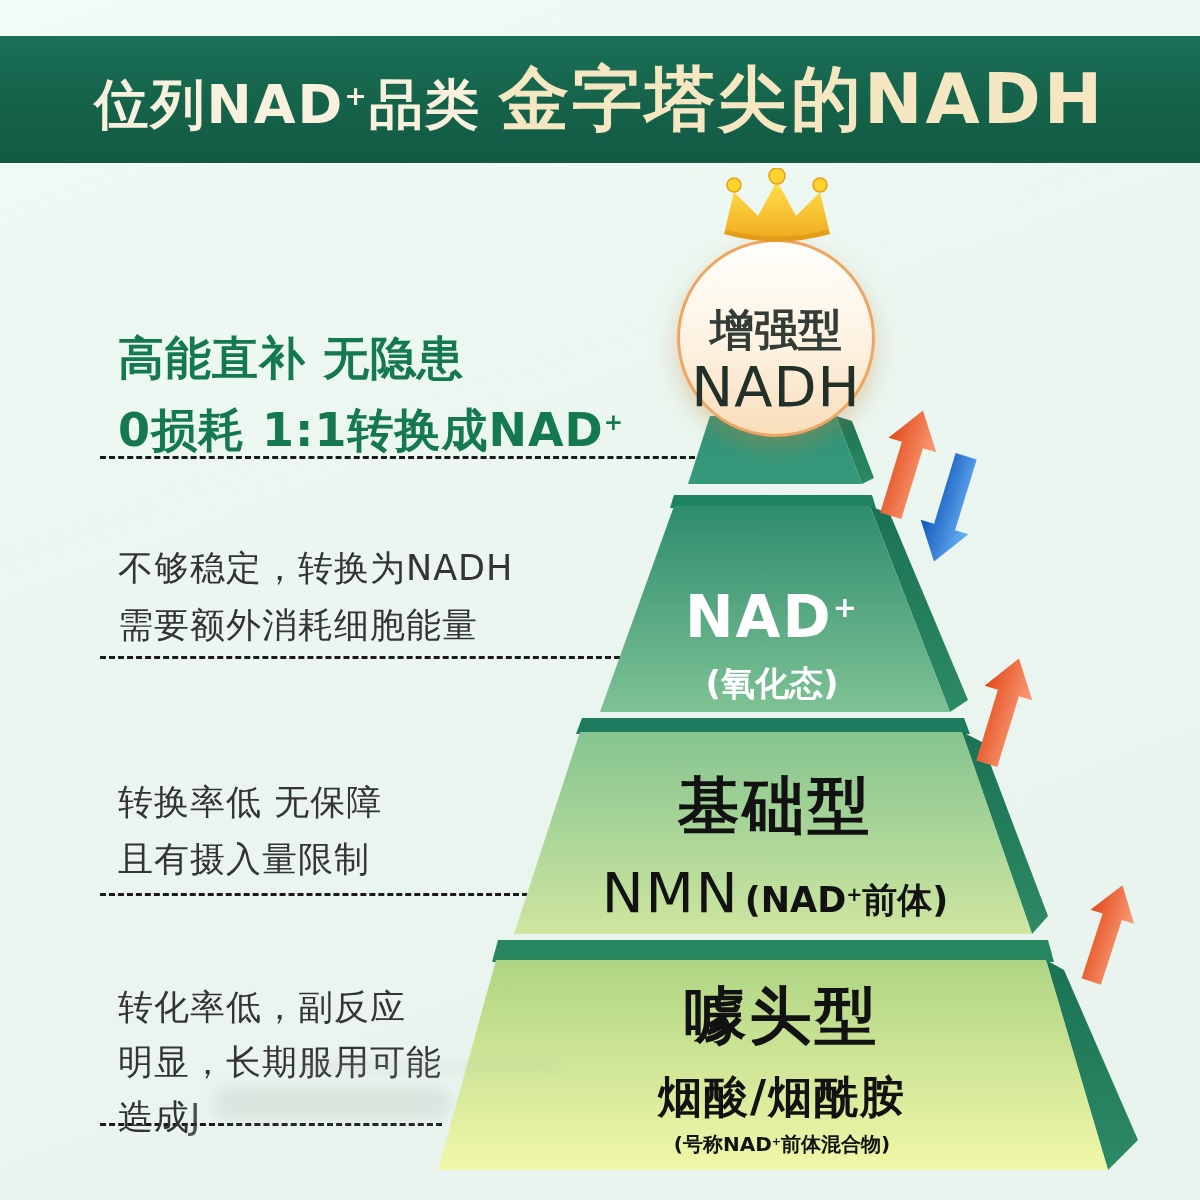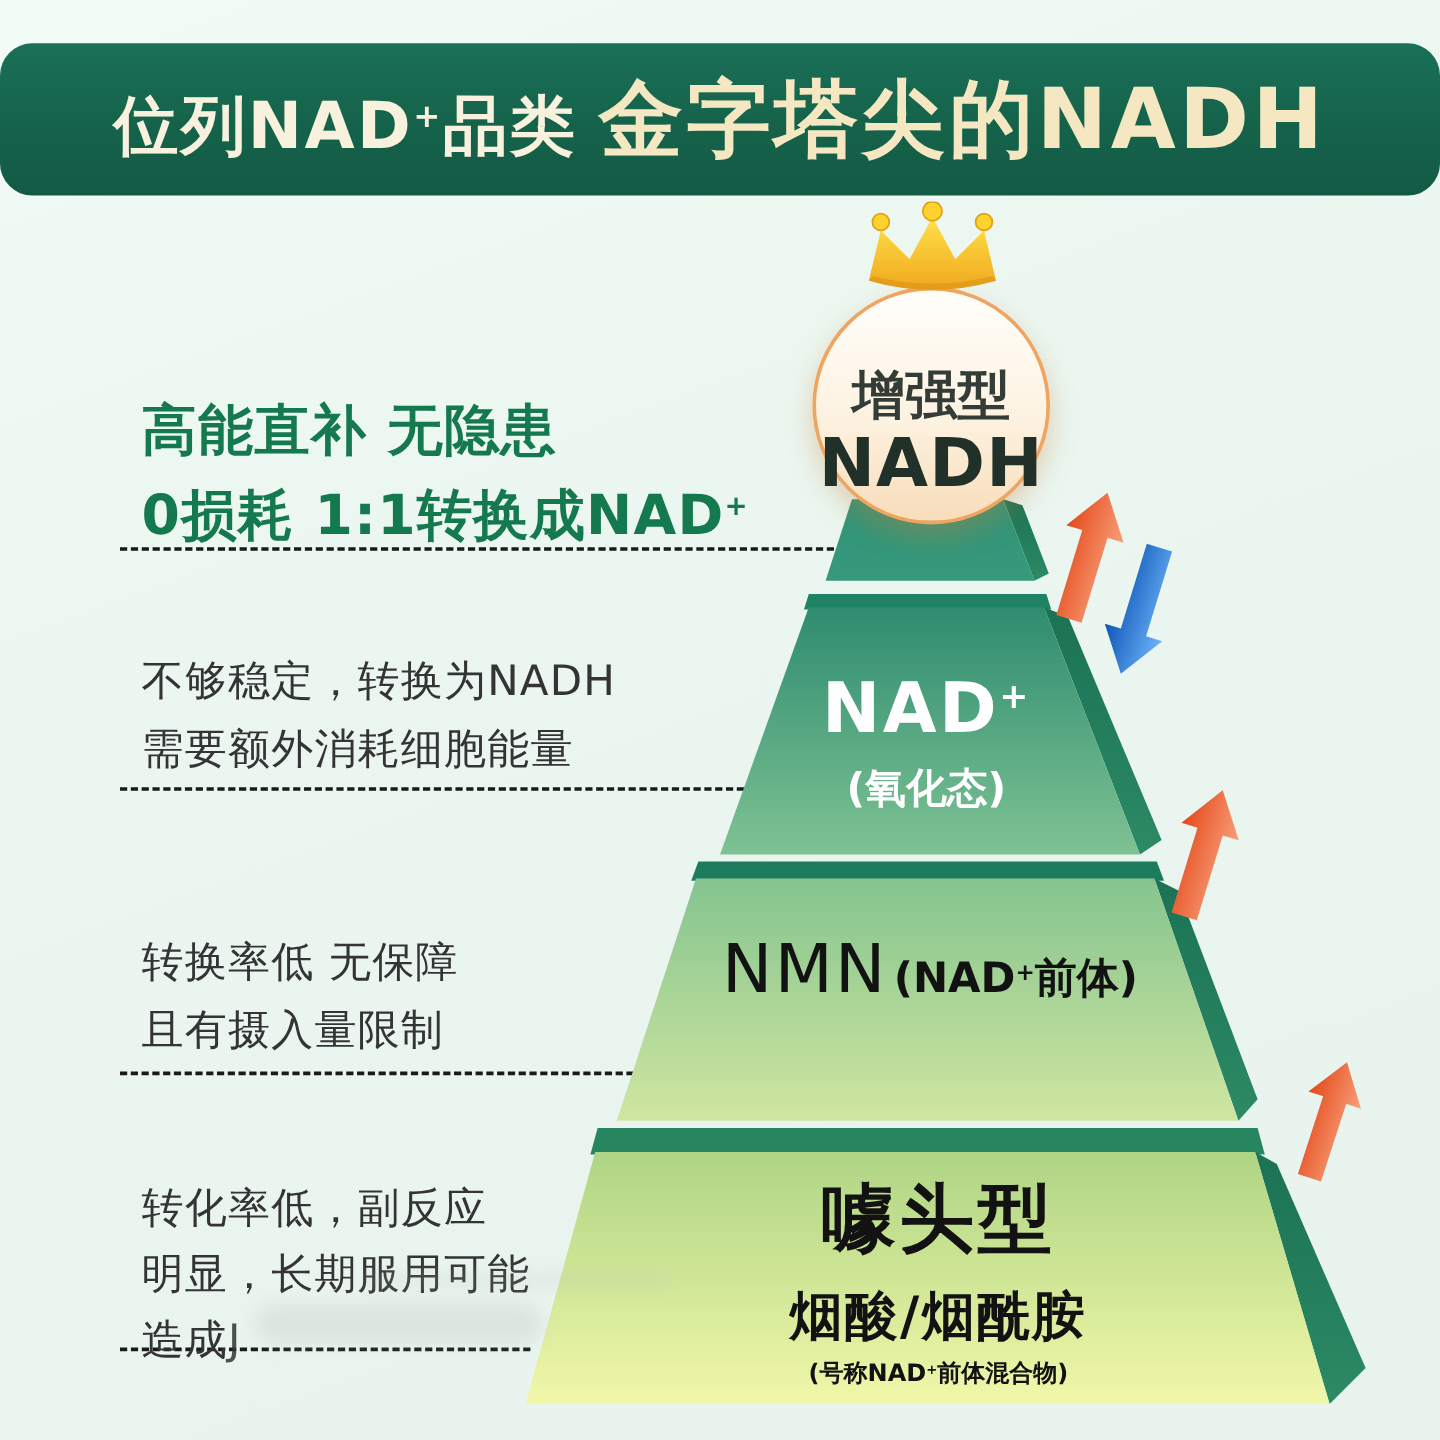--- a/index.html
+++ b/index.html
@@ -5,39 +5,39 @@
   html,body{margin:0;padding:0;background:#dfe9e4;}
   #canvas{
     position:relative;width:1200px;height:1200px;overflow:hidden;
     background:linear-gradient(160deg,#f2fbf6 0%,#eaf6ef 40%,#e7f3ec 100%);
     font-family:"DejaVu Sans","Liberation Sans",sans-serif;
   }
   
   .banner{
     position:absolute;left:0;top:36px;width:1200px;height:127px;
     background:linear-gradient(180deg,#1a7058 0%,#15624a 55%,#135a44 100%);
-    display:flex;align-items:center;justify-content:center;border-radius:27px;
+    display:flex;align-items:center;justify-content:center;
   }
   .banner-inner{display:flex;align-items:baseline;gap:18px;white-space:nowrap;}
   .title-primary{font-size:54px;font-weight:bold;color:#f8f1dd;letter-spacing:2px;}
   .title-primary sup{font-size:.5em;vertical-align:.65em;}
   .title-highlight{font-size:70px;font-weight:bold;color:#f4e7c1;letter-spacing:3px;}
   
   .pyr{position:absolute;left:0;top:0;width:1200px;height:1200px;z-index:2;}
   
   .crown{position:absolute;left:699px;top:168px;width:156px;height:92px;z-index:6;}
   .tier-circle{
     position:absolute;left:677px;top:239px;width:192px;height:192px;border-radius:50%;
     background:linear-gradient(180deg,#fffdf8 8%,#fdf2e1 55%,#f8ddba 100%);
     border:3px solid #efa45f;z-index:5;
     box-shadow:0 10px 22px rgba(200,130,60,.35);
     display:flex;flex-direction:column;align-items:center;justify-content:center;
   }
   .circle-label{font-size:44px;font-weight:bold;color:#333c36;line-height:1.1;margin-top:48px;}
-  .circle-name{font-size:56px;font-weight:700;color:#22302a;letter-spacing:1px;line-height:1.1;margin-top:2px;}
+  .circle-name{font-size:56px;font-weight:400;color:#22302a;letter-spacing:1px;line-height:1.1;margin-top:2px;}
   
   .ov{position:absolute;transform:translateX(-50%);text-align:center;white-space:nowrap;z-index:4;}
   .t2-name{font-size:58px;font-weight:bold;color:#ffffff;letter-spacing:2px;}
   .t2-name sup{font-size:.5em;vertical-align:.7em;}
   .t2-sub{font-size:34px;font-weight:bold;color:#ffffff;margin-top:10px;}
   .t-label{font-size:62px;font-weight:900;color:#121212;letter-spacing:3px;}
   .t3-line{margin-top:12px;color:#121212;}
   .t3-nmn{font-size:56px;font-weight:500;letter-spacing:2px;}
   .t3-paren{font-size:35px;font-weight:bold;margin-left:5px;}
   .t3-paren sup,.t4-note sup{font-size:.55em;vertical-align:.55em;}
@@ -147,26 +147,27 @@
           <stop offset="1" stop-color="#f0a81e"></stop>
       </linearGradient>
     </defs>
     <path d="M25,66 L35,24 L59,48 L78,13 L97,48 L121,24 L131,66 Q78,81 25,66 Z" fill="url(#gCrown)"></path>
     <path d="M28,62 Q78,75 128,62 L131,66 Q78,81 25,66 Z" fill="#d98f12" opacity=".55"></path>
     <circle cx="35" cy="17" r="7" fill="#ffd22e" stroke="#e3a117" stroke-width="1.5"></circle>
     <circle cx="78" cy="8" r="8" fill="#ffd22e" stroke="#e3a117" stroke-width="1.5"></circle>
     <circle cx="121" cy="17" r="7" fill="#ffd22e" stroke="#e3a117" stroke-width="1.5"></circle>
   </svg>
 
-  <div class="ov" style="left:772px;top:556px;">
+  <div class="ov" style="left:772px;top:583px;">
     <div class="t2-name"><span>NAD</span><sup>+</sup></div>
     <div class="t2-sub">(氧化态)</div>
   </div>
 
   <div class="ov" style="left:775px;top:764px;">
+    <div class="t-label">基础型</div>
     <div class="t3-line">
       <span class="t3-nmn">NMN</span><span class="t3-paren"><span>(NAD</span><sup>+</sup><span>前体)</span></span>
     </div>
   </div>
 
   <div class="ov" style="left:782px;top:974px;">
     <div class="t-label">噱头型</div>
     <div class="t4-name">烟酸/烟酰胺</div>
     <div class="t4-note"><span>(号称NAD</span><sup>+</sup><span>前体混合物)</span></div>
   </div>

